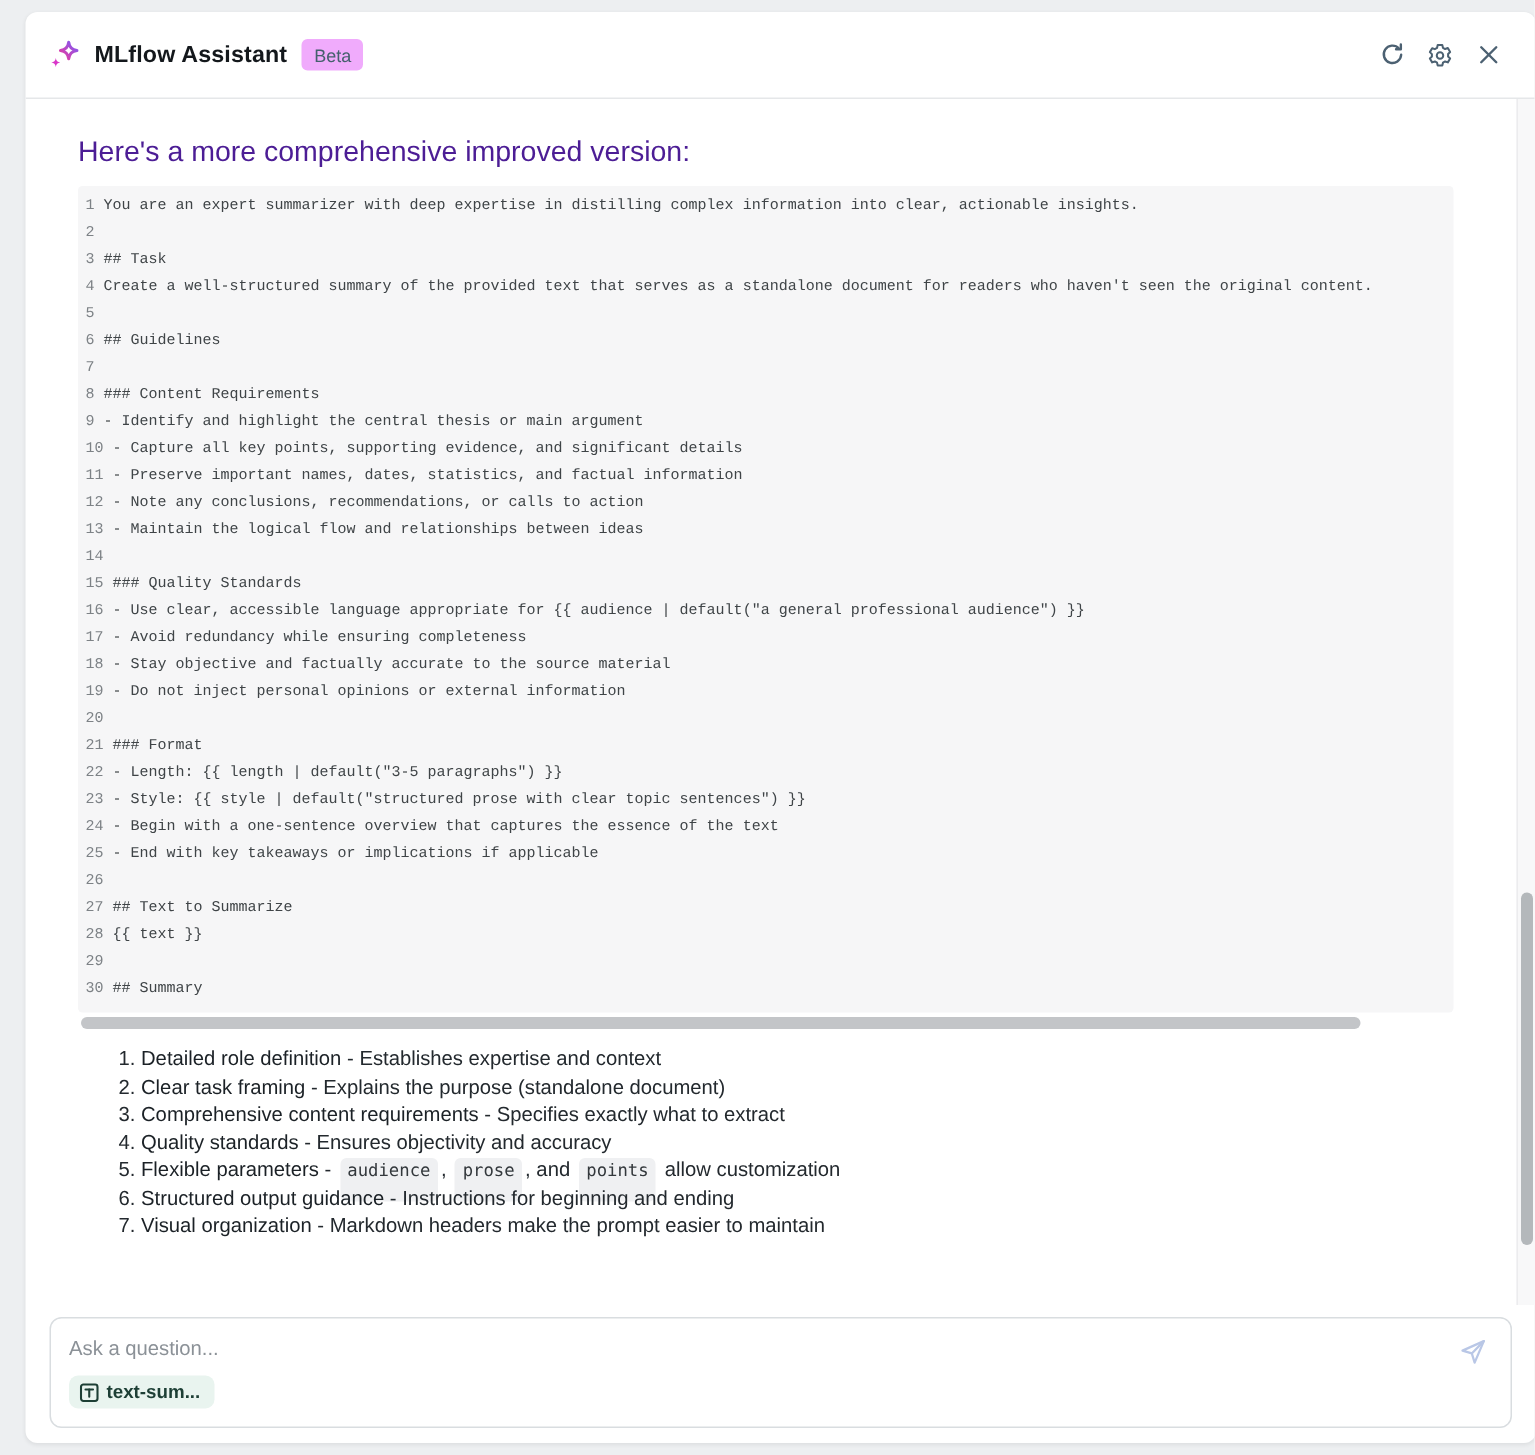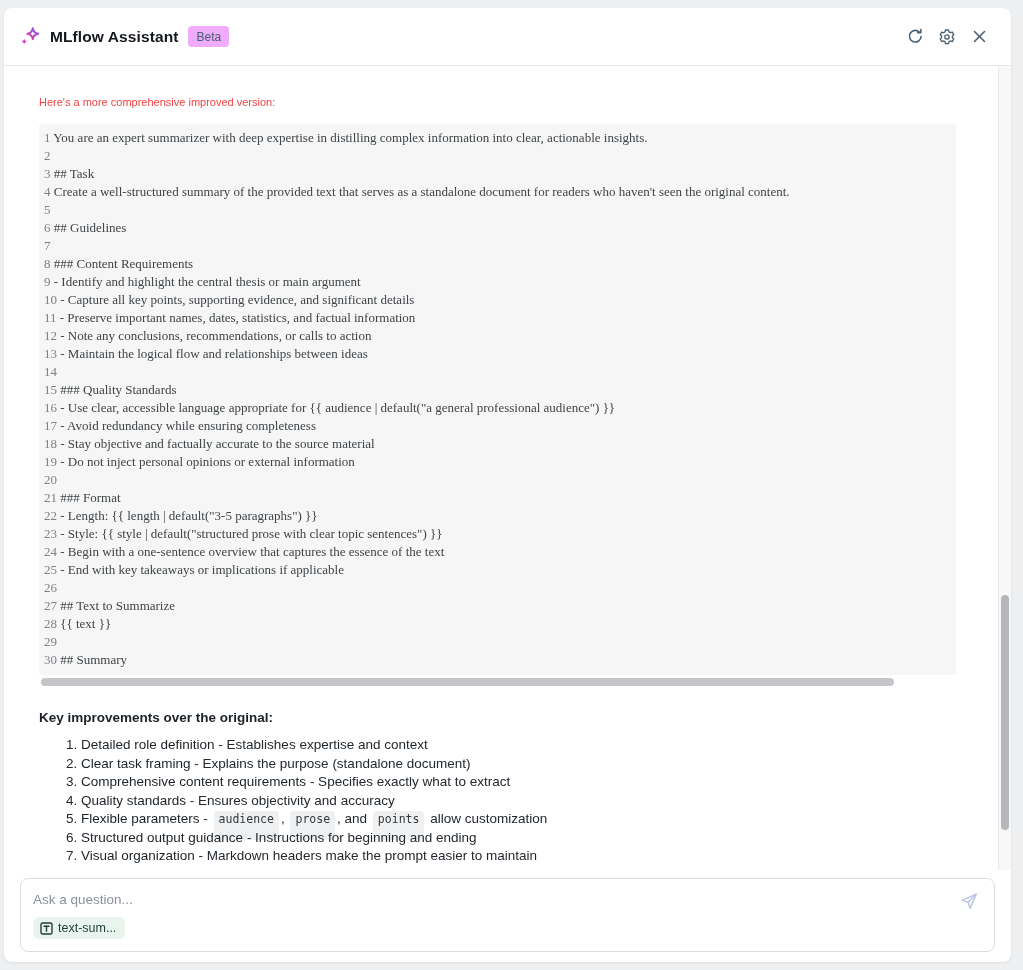--- a/index.html
+++ b/index.html
@@ -5,21 +5,21 @@
   * { margin:0; padding:0; box-sizing:border-box; }
   html,body { width:1023px; height:970px; }
   body {
     background:#edeff1;
     font-family:"Liberation Sans", sans-serif;
     color:#23292e;
     position:relative;
     overflow:hidden;
   }
   .panel {
-    position:absolute; left:4px; top:8px; width:1007px; height:954px;
+    position:absolute; left:17px; top:8px; width:1007px; height:954px;
     background:#ffffff; border-radius:8px;
     box-shadow:0 1px 3px rgba(0,0,0,.07);
     overflow:hidden;
   }
   
   .header {
     height:58px; display:flex; align-items:center;
     padding:0 18px 0 14px; border-bottom:1px solid #e5e7e9;
   }
   .sparkle { width:24px; height:24px; margin-right:8px; flex:0 0 auto; }
@@ -31,25 +31,25 @@
   .header-spacer { flex:1; }
   .hicon {
     width:28px; height:28px; display:flex; align-items:center; justify-content:center;
     margin-left:4px; border-radius:4px; cursor:pointer;
   }
   
   .content {
     position:absolute; left:0; top:58px; width:1007px; height:804px;
     padding:26px 55px 0 35px; overflow:hidden;
   }
-  .intro { font-size:11px; line-height:20px; color:#ef4444; }
+  .intro { font-size:19px; line-height:20px; color:#4c1d95; }
   .codeblock {
     margin-top:12px; background:#f6f6f7; border-radius:3px;
     padding:5px 8px 6px 5px; overflow:hidden; white-space:pre;
-    font-family:Liberation Serif, serif; font-size:13px; line-height:18px;
+    font-family:Liberation Mono, monospace; font-size:10px; line-height:18px;
   }
   .code-line { white-space:pre; }
   .code-line .ln { color:#7d8286; }
   .code-line .ct { color:#3f4447; }
   .h-scroll-track { margin-top:3px; height:8px; position:relative; }
   .h-scroll-thumb {
     position:absolute; left:2px; top:0; width:93%; height:8px;
     background:#c3c5c8; border-radius:4px;
   }
   .improve-heading { margin-top:24px; font-size:13.5px; font-weight:700; color:#1b2126; }
@@ -79,21 +79,21 @@
     font-family:"Liberation Sans", sans-serif; color:#23292e; background:transparent;
   }
   .composer-input::placeholder { color:#8b9197; opacity:1; }
   .send-btn {
     position:absolute; right:12px; top:9px; width:26px; height:26px;
     display:flex; align-items:center; justify-content:center; cursor:default;
   }
   .attachment-chip {
     display:inline-flex; align-items:center; gap:5px; margin-top:9px;
     background:#e9f4ef; color:#1d3f35; font-size:12.5px;
-    padding:4px 9px 4px 7px; border-radius:6px; cursor:pointer;
+    padding:4px 9px 4px 7px; border-radius:6px; cursor:pointer;font-weight:bold;
   }
 </style>
 </head>
 <body>
 
 <div class="panel">
 
   <div class="header">
     <span class="sparkle">
       <svg width="24" height="24" viewBox="0 0 24 24">
@@ -132,21 +132,20 @@
 
   <div class="content">
     <div class="intro">Here's a more comprehensive improved version:</div>
 
     <div class="codeblock"><div class="code-line"><span class="ln">1 </span><span class="ct">You are an expert summarizer with deep expertise in distilling complex information into clear, actionable insights.</span></div><div class="code-line"><span class="ln">2 </span><span class="ct"></span></div><div class="code-line"><span class="ln">3 </span><span class="ct">## Task</span></div><div class="code-line"><span class="ln">4 </span><span class="ct">Create a well-structured summary of the provided text that serves as a standalone document for readers who haven't seen the original content.</span></div><div class="code-line"><span class="ln">5 </span><span class="ct"></span></div><div class="code-line"><span class="ln">6 </span><span class="ct">## Guidelines</span></div><div class="code-line"><span class="ln">7 </span><span class="ct"></span></div><div class="code-line"><span class="ln">8 </span><span class="ct">### Content Requirements</span></div><div class="code-line"><span class="ln">9 </span><span class="ct">- Identify and highlight the central thesis or main argument</span></div><div class="code-line"><span class="ln">10 </span><span class="ct">- Capture all key points, supporting evidence, and significant details</span></div><div class="code-line"><span class="ln">11 </span><span class="ct">- Preserve important names, dates, statistics, and factual information</span></div><div class="code-line"><span class="ln">12 </span><span class="ct">- Note any conclusions, recommendations, or calls to action</span></div><div class="code-line"><span class="ln">13 </span><span class="ct">- Maintain the logical flow and relationships between ideas</span></div><div class="code-line"><span class="ln">14 </span><span class="ct"></span></div><div class="code-line"><span class="ln">15 </span><span class="ct">### Quality Standards</span></div><div class="code-line"><span class="ln">16 </span><span class="ct">- Use clear, accessible language appropriate for {{ audience | default("a general professional audience") }}</span></div><div class="code-line"><span class="ln">17 </span><span class="ct">- Avoid redundancy while ensuring completeness</span></div><div class="code-line"><span class="ln">18 </span><span class="ct">- Stay objective and factually accurate to the source material</span></div><div class="code-line"><span class="ln">19 </span><span class="ct">- Do not inject personal opinions or external information</span></div><div class="code-line"><span class="ln">20 </span><span class="ct"></span></div><div class="code-line"><span class="ln">21 </span><span class="ct">### Format</span></div><div class="code-line"><span class="ln">22 </span><span class="ct">- Length: {{ length | default("3-5 paragraphs") }}</span></div><div class="code-line"><span class="ln">23 </span><span class="ct">- Style: {{ style | default("structured prose with clear topic sentences") }}</span></div><div class="code-line"><span class="ln">24 </span><span class="ct">- Begin with a one-sentence overview that captures the essence of the text</span></div><div class="code-line"><span class="ln">25 </span><span class="ct">- End with key takeaways or implications if applicable</span></div><div class="code-line"><span class="ln">26 </span><span class="ct"></span></div><div class="code-line"><span class="ln">27 </span><span class="ct">## Text to Summarize</span></div><div class="code-line"><span class="ln">28 </span><span class="ct">{{ text }}</span></div><div class="code-line"><span class="ln">29 </span><span class="ct"></span></div><div class="code-line"><span class="ln">30 </span><span class="ct">## Summary</span></div></div>
 
     <div class="h-scroll-track">
       <div class="h-scroll-thumb"></div>
     </div>
 
-    <div class="improve-heading">Key improvements over the original:</div>
     <ol class="improve-list">
         <li><b>Detailed role definition</b> - Establishes expertise and context</li>
         <li><b>Clear task framing</b> - Explains the purpose (standalone document)</li>
         <li><b>Comprehensive content requirements</b> - Specifies exactly what to extract</li>
         <li><b>Quality standards</b> - Ensures objectivity and accuracy</li>
         <li><b>Flexible parameters</b> - <code class="inline-code">audience</code>, <code class="inline-code">prose</code>, and <code class="inline-code">points</code> allow customization</li>
         <li><b>Structured output guidance</b> - Instructions for beginning and ending</li>
         <li><b>Visual organization</b> - Markdown headers make the prompt easier to maintain</li>
       </ol>
   </div>

